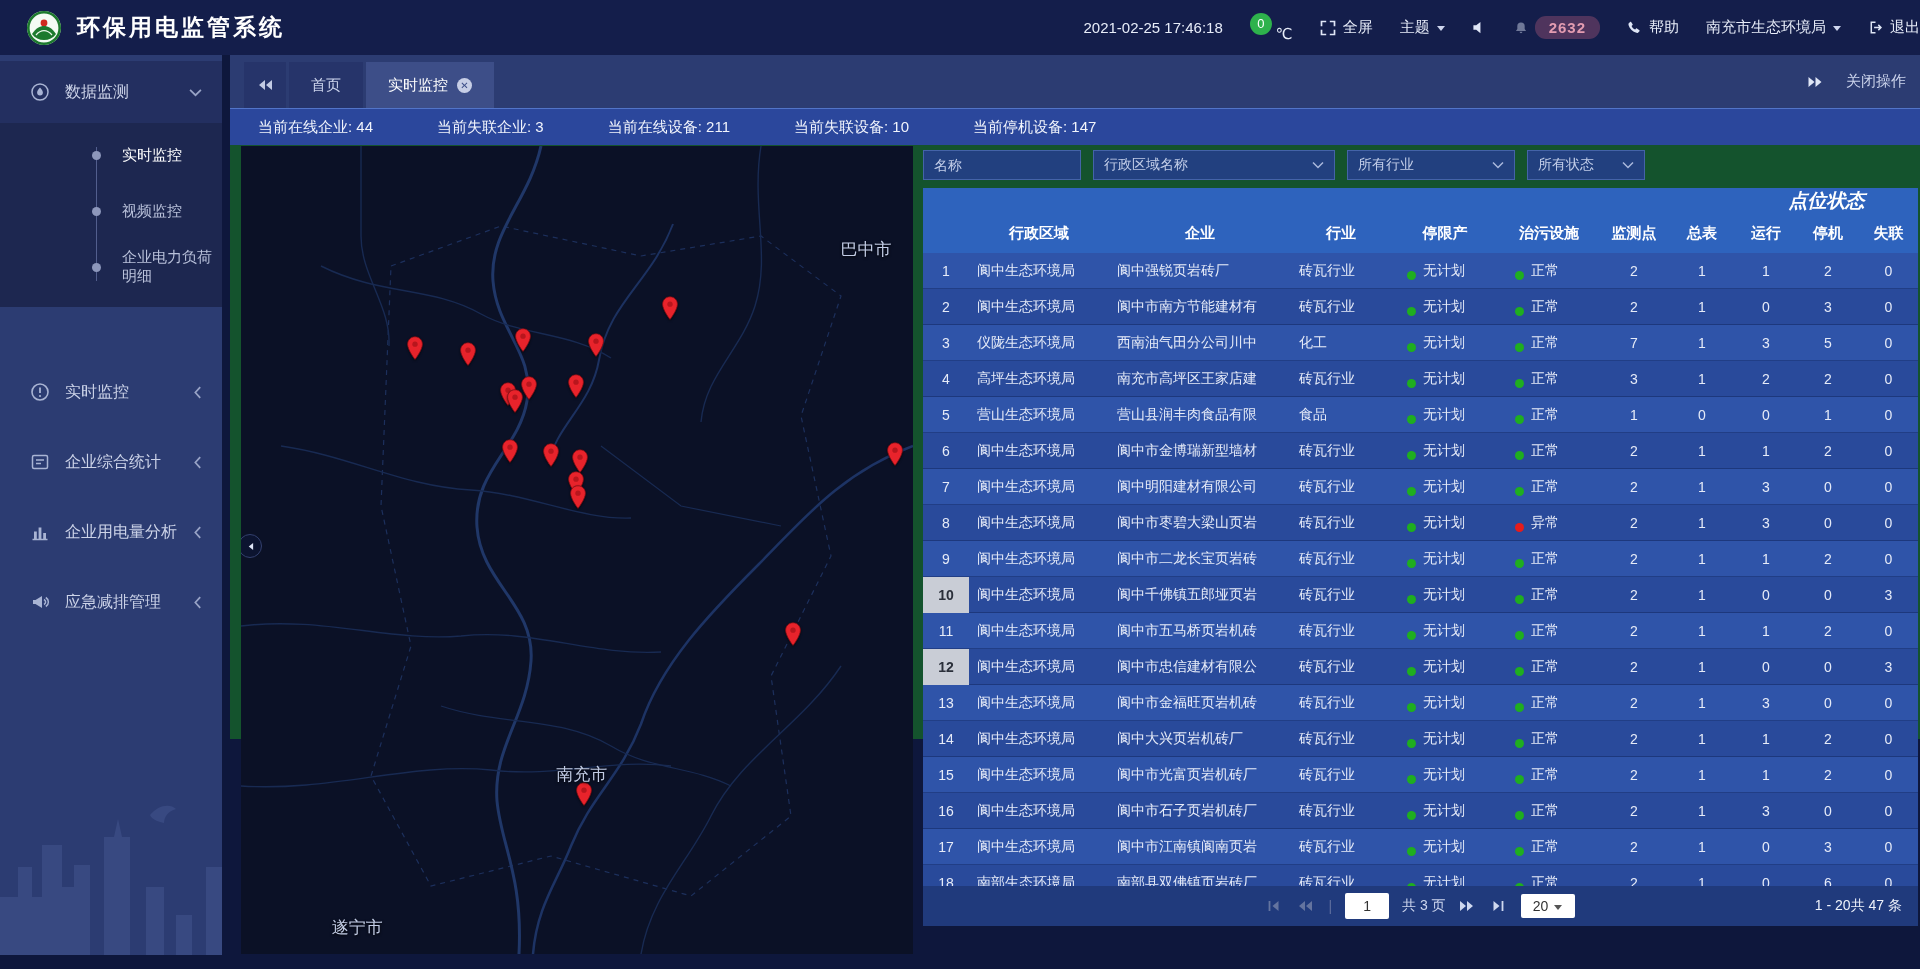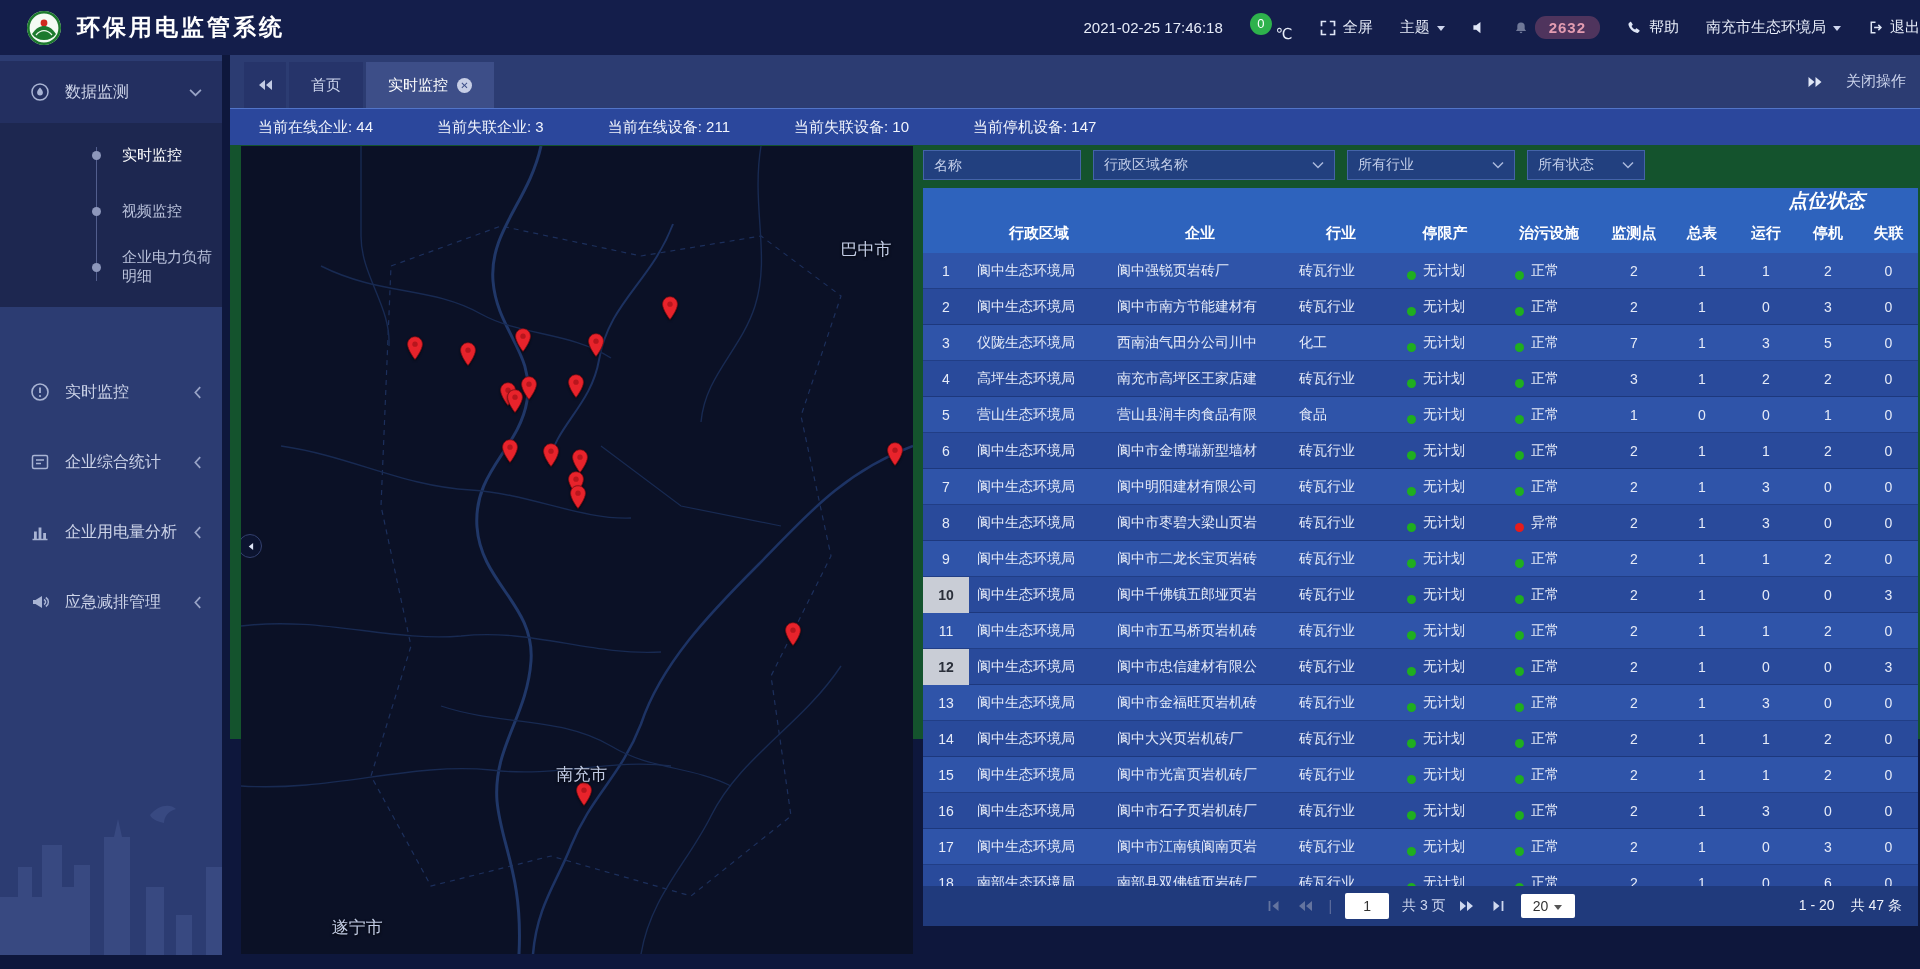--- a/index.html
+++ b/index.html
@@ -83,21 +83,21 @@
   
   .pager{height:40px;background:#203a7c;display:flex;align-items:center;position:relative;font-size:14px;color:#cdd6ee}
   .pgroup{margin:0 auto;display:flex;align-items:center;gap:13px}
   .picon{width:18px;height:16px;display:flex;align-items:center;cursor:pointer;color:#cfd8ef}
   .picon svg{width:16px;height:14px}
   .picon.dis{color:#64749f;cursor:default}
   .psep{color:#5f6f9e}
   .pinput{width:40px;height:24px;background:#fff;color:#333;border:none;border-radius:2px;text-align:center;font-size:14px}
   .psize{width:54px;height:24px;background:#fff;color:#333;border-radius:2px;display:flex;align-items:center;justify-content:center;gap:6px;cursor:pointer}
   .psize .caret{border-top-color:#555}
-  .prange{position:absolute;right:16px;display:flex;gap:16px;color:#eef2fb}
+  .prange{position:absolute;right:16px;display:flex;color:#eef2fb}
 </style>
 </head>
 <body>
 
 <header class="top">
   <svg class="logo" viewBox="0 0 36 36">
     <circle cx="18" cy="18" r="17" fill="#f4fbf4"></circle>
     <circle cx="18" cy="18" r="15.7" fill="none" stroke="#1d7a2e" stroke-width="2.6"></circle>
     <circle cx="18" cy="13" r="3.4" fill="#d02a1e"></circle>
     <path d="M6 24c4-6 8-8 12-8s8 2 12 8c-3 4-7 6-12 6s-9-2-12-6z" fill="#1d7a2e"></path>

